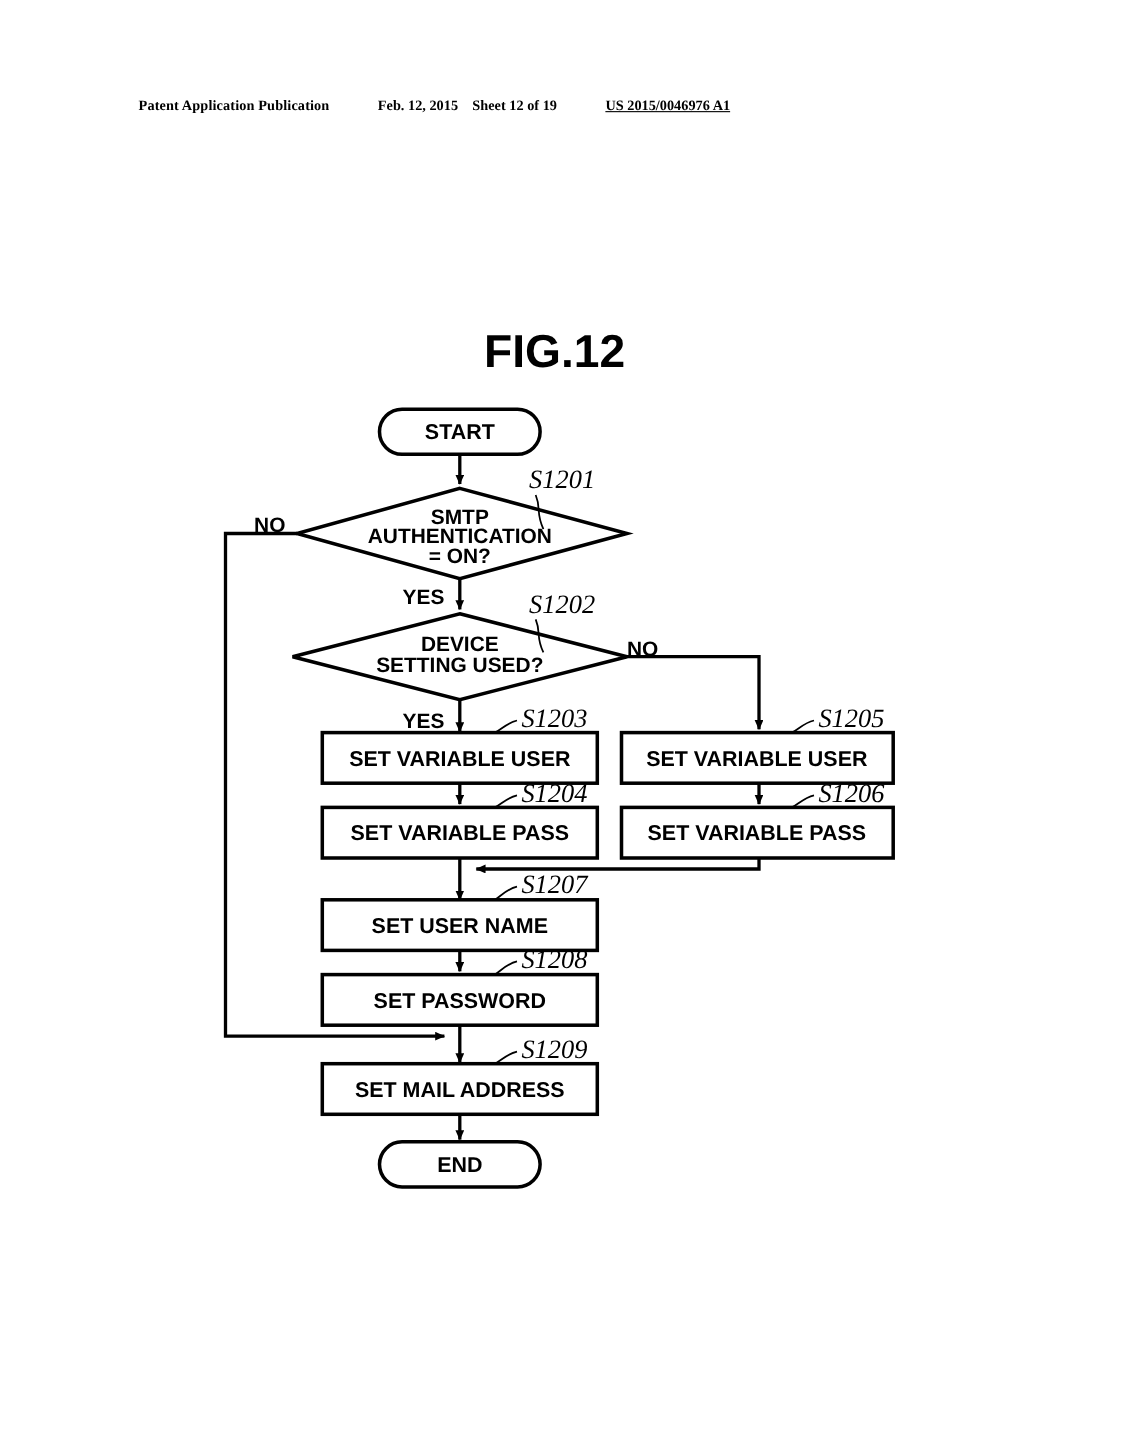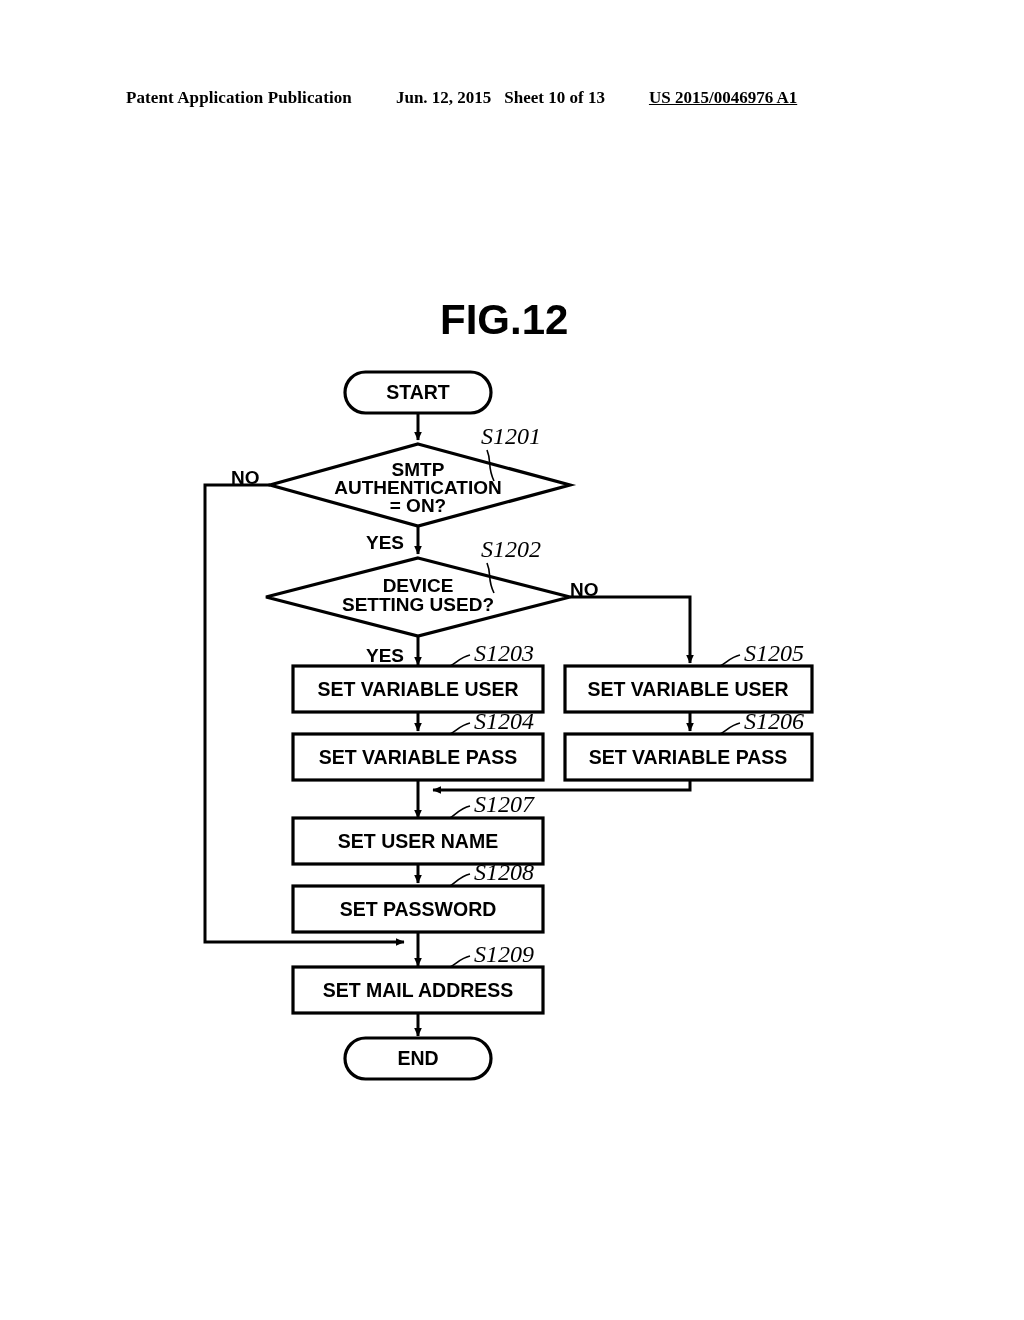--- a/index.html
+++ b/index.html
@@ -22,21 +22,21 @@
     background: #ffffff;
   }
   .hdr {
     position: absolute;
     top: 88px;
     left: 0;
     width: 1024px;
     height: 26px;
     font-family: "Liberation Serif", serif;
     font-weight: bold;
-    font-size: 17px;
+    font-size: 13px;
     color: #000;
     white-space: nowrap;
   }
   .hdr-inner {
     position: absolute;
     left: 126px;
     top: 0;
     display: flex;
     align-items: baseline;
   }
@@ -105,22 +105,22 @@
   }
 </style>
 </head>
 <body>
 
 <div id="page">
 
   <div class="hdr">
     <div class="hdr-inner">
       <span class="hdr-pub">Patent Application Publication</span>
-      <span class="hdr-date">Jun. 12, 2015</span>
-      <span class="hdr-sheet">Sheet 10 of 13</span>
+      <span class="hdr-date">Feb. 12, 2015</span>
+      <span class="hdr-sheet">Sheet 12 of 19</span>
       <span class="hdr-num">US 2015/0046976 A1</span>
     </div>
   </div>
 
   <svg id="flow" viewBox="0 0 1024 1320">
     <defs>
       <marker id="arrowhead" markerWidth="10" markerHeight="10" refX="8.4" refY="4" orient="auto" markerUnits="userSpaceOnUse">
         <path d="M0,0 L9,4 L0,8 z" fill="#000000"></path>
       </marker>
     </defs>

